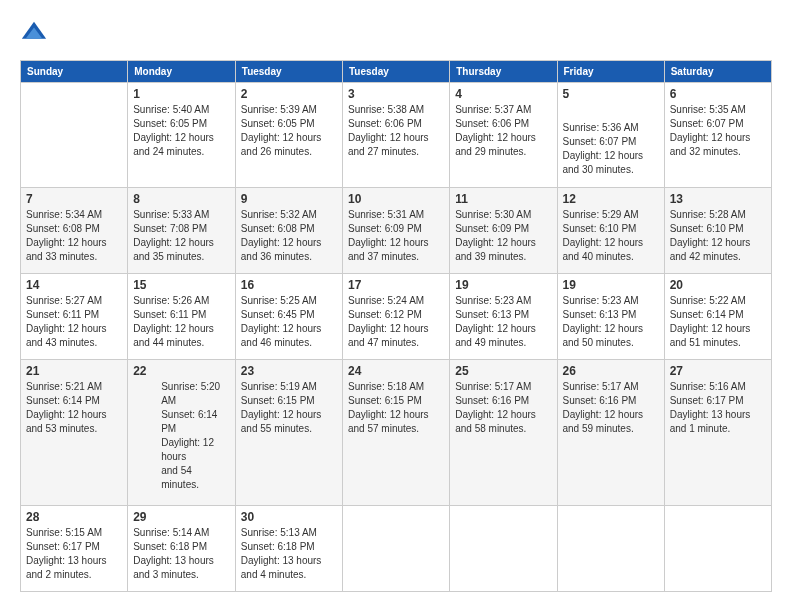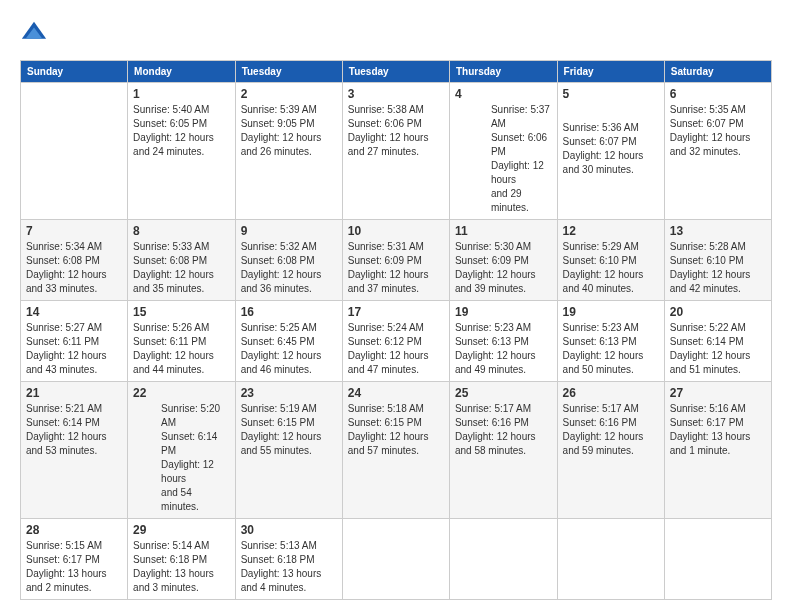--- a/index.html
+++ b/index.html
@@ -134,34 +134,34 @@
           <td>
             <span class="day-num">1</span>
             <div class="day-info" style="white-space: pre-line;">Sunrise: 5:40 AM
 Sunset: 6:05 PM
 Daylight: 12 hours
 and 24 minutes.</div>
           </td>
           <td>
             <span class="day-num">2</span>
             <div class="day-info" style="white-space: pre-line;">Sunrise: 5:39 AM
-Sunset: 9:05 PM
+Sunset: 6:05 PM
 Daylight: 12 hours
 and 26 minutes.</div>
           </td>
           <td>
             <span class="day-num">3</span>
             <div class="day-info" style="white-space: pre-line;">Sunrise: 5:38 AM
 Sunset: 6:06 PM
 Daylight: 12 hours
 and 27 minutes.</div>
           </td>
           <td>
             <span class="day-num">4</span>
-            <div class="day-info" style="white-space: pre-line; margin-left: 36px;">Sunrise: 5:37 AM
+            <div class="day-info" style="white-space: pre-line;">Sunrise: 5:37 AM
 Sunset: 6:06 PM
 Daylight: 12 hours
 and 29 minutes.</div>
           </td>
           <td>
             <span class="day-num">5</span>
             <div class="day-info" style="white-space: pre-line; margin-top: 20px;">Sunrise: 5:36 AM
 Sunset: 6:07 PM
 Daylight: 12 hours
 and 30 minutes.</div>
@@ -178,21 +178,21 @@
           <td>
             <span class="day-num">7</span>
             <div class="day-info" style="white-space: pre-line;">Sunrise: 5:34 AM
 Sunset: 6:08 PM
 Daylight: 12 hours
 and 33 minutes.</div>
           </td>
           <td>
             <span class="day-num">8</span>
             <div class="day-info" style="white-space: pre-line;">Sunrise: 5:33 AM
-Sunset: 6:08 PM
+Sunset: 7:08 PM
 Daylight: 12 hours
 and 35 minutes.</div>
           </td>
           <td>
             <span class="day-num">9</span>
             <div class="day-info" style="white-space: pre-line;">Sunrise: 5:32 AM
 Sunset: 6:08 PM
 Daylight: 12 hours
 and 36 minutes.</div>
           </td>

